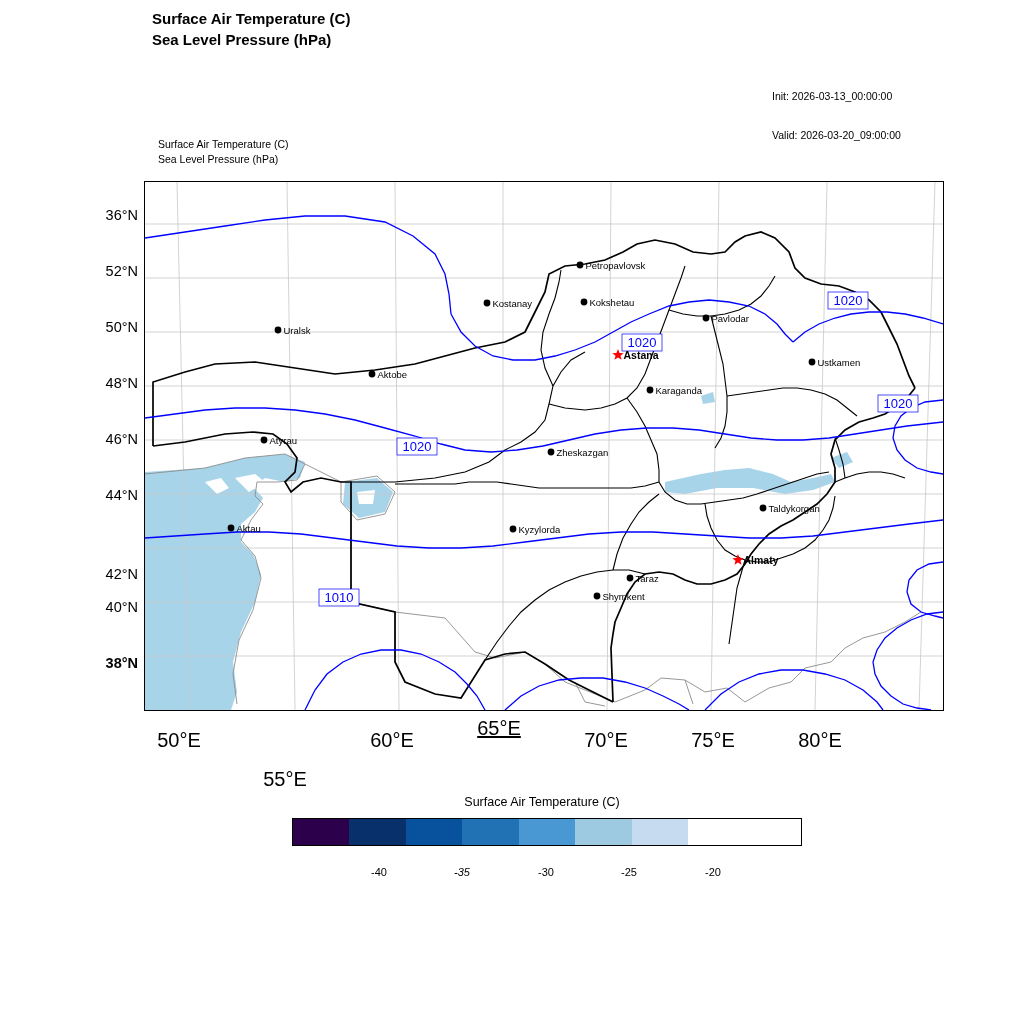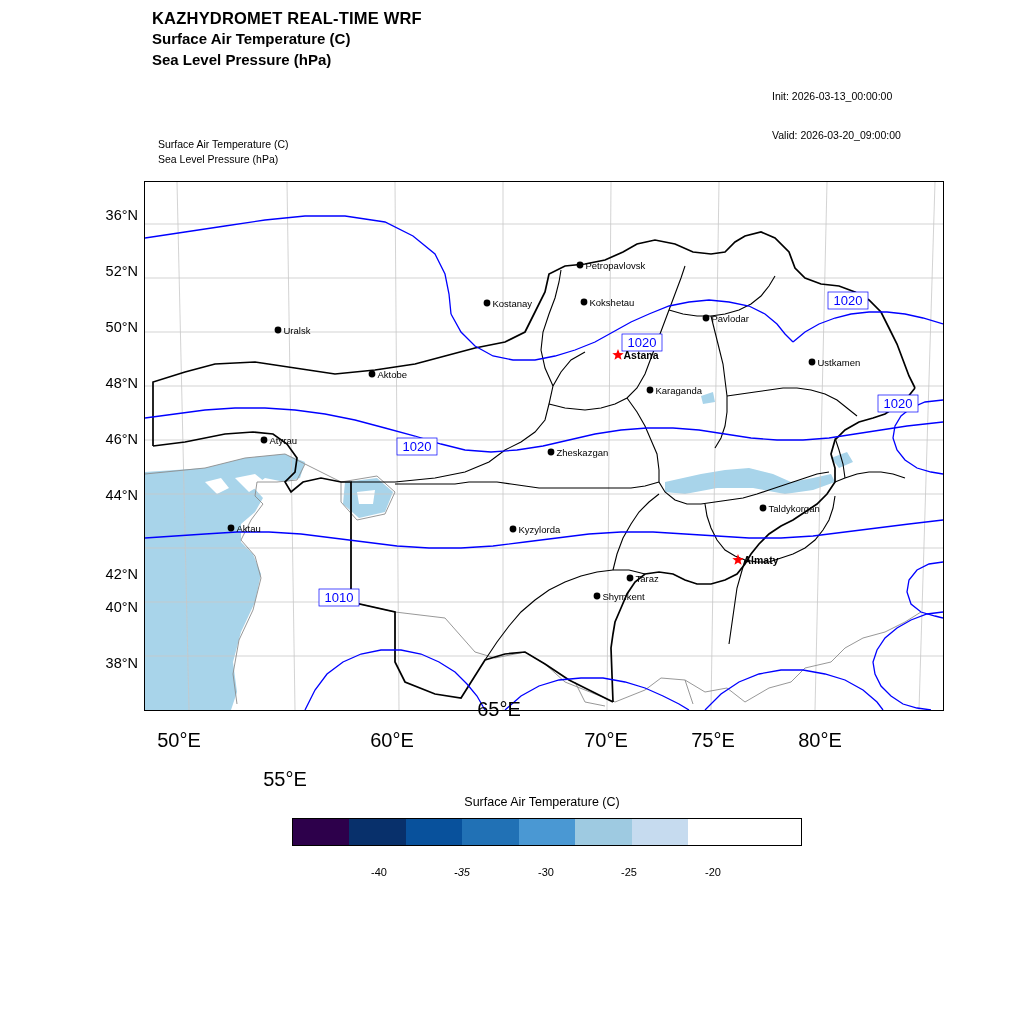--- a/index.html
+++ b/index.html
@@ -106,21 +106,20 @@
     top: 866px;
     font-size: 11px;
     width: 50px;
     text-align: center;
   }
 </style>
 </head>
 <body>
 
 <div id="header">
-  <div class="title-main">KAZHYDROMET REAL-TIME WRF</div>
   <div class="title-sub">Surface Air Temperature  (C)</div>
   <div class="title-sub">Sea Level Pressure  (hPa)</div>
 </div>
 
 <div id="init-valid">
   <div>Init: 2026-03-13_00:00:00</div>
   <div>Valid: 2026-03-20_09:00:00</div>
 </div>
 
 <div id="plot-subcaption">
@@ -356,26 +355,26 @@
 </div>
 
 <div class="ytick-label" style="left:76px; top:207px;">36°N</div>
 <div class="ytick-label" style="left:76px; top:263px;">52°N</div>
 <div class="ytick-label" style="left:76px; top:319px;">50°N</div>
 <div class="ytick-label" style="left:76px; top:375px;">48°N</div>
 <div class="ytick-label" style="left:76px; top:431px;">46°N</div>
 <div class="ytick-label" style="left:76px; top:487px;">44°N</div>
 <div class="ytick-label" style="left:76px; top:543px;margin-top:23px;">42°N</div>
 <div class="ytick-label" style="left:76px; top:599px;">40°N</div>
-<div class="ytick-label" style="left:76px; top:655px;">38°N</div>
+<div class="ytick-label" style="left:76px; top:655px;font-weight:bold;">38°N</div>
 
 <div class="xtick-label" style="left:139px; top:729px;">50°E</div>
 <div class="xtick-label" style="left:245px; top:768px;">55°E</div>
 <div class="xtick-label" style="left:352px; top:729px;">60°E</div>
-<div class="xtick-label" style="left:459px; top:698px;">65°E</div>
+<div class="xtick-label" style="left:459px; top:717px;text-decoration:underline;">65°E</div>
 <div class="xtick-label" style="left:566px; top:729px;">70°E</div>
 <div class="xtick-label" style="left:673px; top:729px;">75°E</div>
 <div class="xtick-label" style="left:780px; top:729px;">80°E</div>
 
 <div id="cbar-title">Surface Air Temperature (C)</div>
 <div id="cbar">
     <div style="background: rgb(45, 0, 75);"></div>
     <div style="background: rgb(8, 48, 107);"></div>
     <div style="background: rgb(8, 81, 156);"></div>
     <div style="background: rgb(33, 113, 181);"></div>

